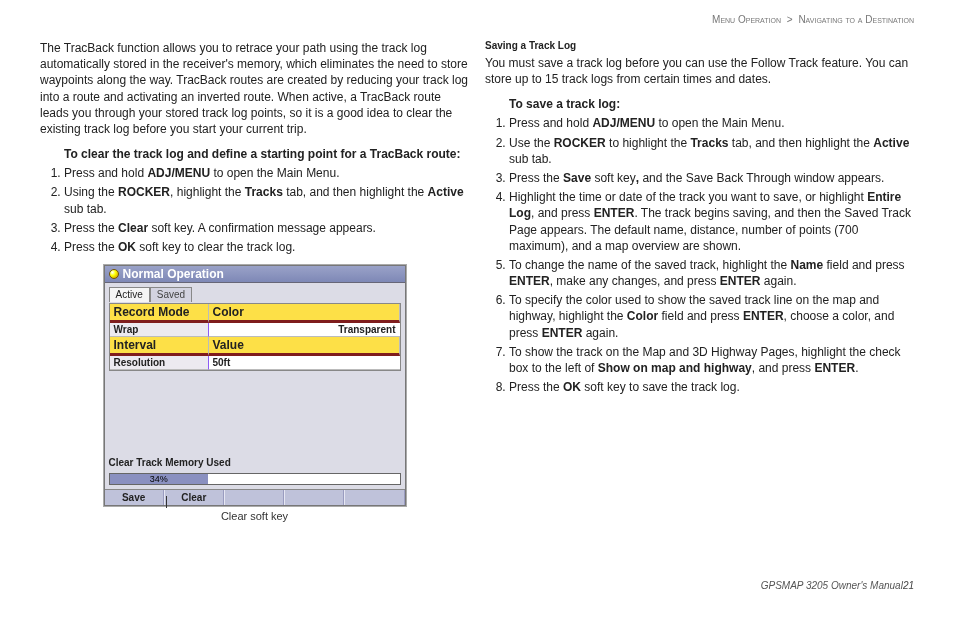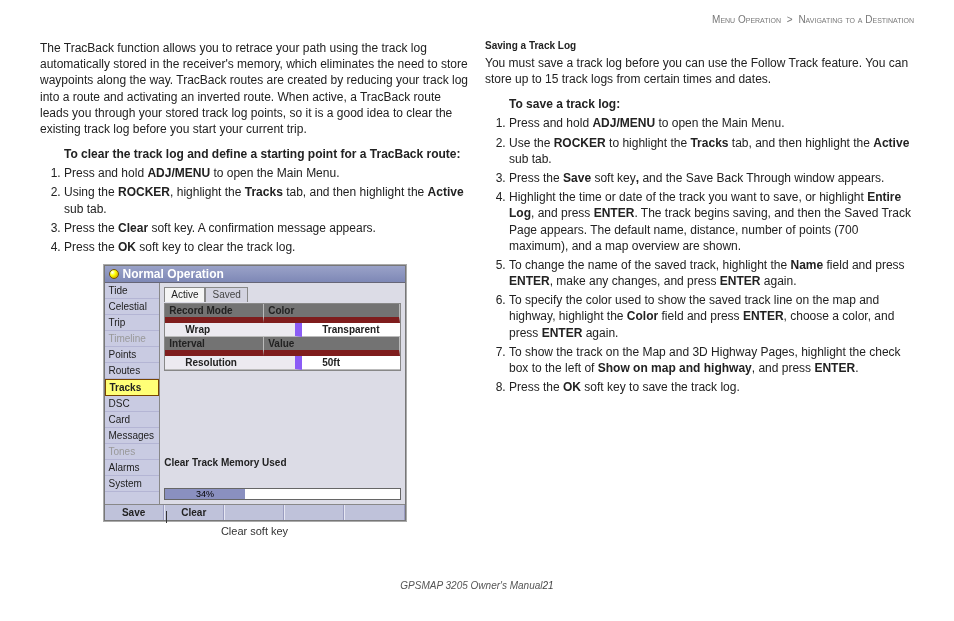--- a/index.html
+++ b/index.html
@@ -110,53 +110,53 @@
   .grid {
     border:1px solid #888;
     background:#fff;
   }
   .grow {
     display:flex;
   }
   .gcell-label {
     width:90px;
     background:#eceaf0;
-    border-right:7px solid #8b5cf6;
+    border-right:1px solid #8b5cf6;
     border-bottom:1px solid #bbb;
-    padding:1px 20px;
+    padding:1px 4px;
     font-size:10px;
     font-weight:bold;
   }
   .gcell-val {
     flex:1;
     background:#fff;
     border-bottom:1px solid #bbb;
-    padding:1px 20px;
+    padding:1px 4px;
     font-size:10px;
     font-weight:bold;
   }
   .gcell-head {
     flex:1;
-    background:#737373;
-    border-bottom:6px solid #7f1d1d;
+    background:#fde047;
+    border-bottom:3px solid #7f1d1d;
     border-right:1px solid #bbb;
     padding:1px 4px;
-    font-size:10px;
+    font-size:12px;
     font-weight:bold;
   }
   .memory {
     margin-top:86px;
     font-size:10px;
     font-weight:bold;
   }
   .bar {
     height:10px;
     border:1px solid #666;
     background:#fff;
-    margin-top:20px;
+    margin-top:5px;
   }
   .bar-fill {
     height:100%;
     width:34%;
     background:#8a90c0;
     text-align:center;
     font-size:9px;
     color:#000;
   }
   .softkeys {
@@ -185,21 +185,21 @@
     width:1px; height:12px; background:#333;
     position:absolute; top:-14px; left:126px;
   }
 
   .footer {
     position:absolute;
     bottom:30px;
     left:40px;
     right:40px;
     display:flex;
-    justify-content:center;
+    justify-content:flex-end;
     font-size:10px;
     font-style:italic;
     color:#555;
   }
   .footer .pg { color:#444; }
 </style>
 </head>
 <body>
 
 <div class="breadcrumb">
@@ -221,35 +221,20 @@
       <li>Press the <b>Clear</b> soft key. A confirmation message appears.</li>
       <li>Press the <b>OK</b> soft key to clear the track log.</li>
     </ol>
 
     <div class="device">
       <div class="titlebar">
         <span class="dot"></span>
         <span>Normal Operation</span>
       </div>
       <div class="device-body">
-        <div class="sidebar" id="dev-sidebar">
-            <div class="sidebar-item">Tide</div>
-            <div class="sidebar-item">Celestial</div>
-            <div class="sidebar-item">Trip</div>
-            <div class="sidebar-item disabled">Timeline</div>
-            <div class="sidebar-item">Points</div>
-            <div class="sidebar-item">Routes</div>
-            <div class="sidebar-item active">Tracks</div>
-            <div class="sidebar-item">DSC</div>
-            <div class="sidebar-item">Card</div>
-            <div class="sidebar-item">Messages</div>
-            <div class="sidebar-item disabled">Tones</div>
-            <div class="sidebar-item">Alarms</div>
-            <div class="sidebar-item">System</div>
-          </div>
         <div class="pane">
           <div class="tabs">
             <div class="tab">Active</div>
             <div class="tab inactive">Saved</div>
           </div>
           <div class="grid">
             <div class="grow">
               <div class="gcell-head" style="width:90px;flex:none">Record Mode</div>
               <div class="gcell-head">Color</div>
             </div>

